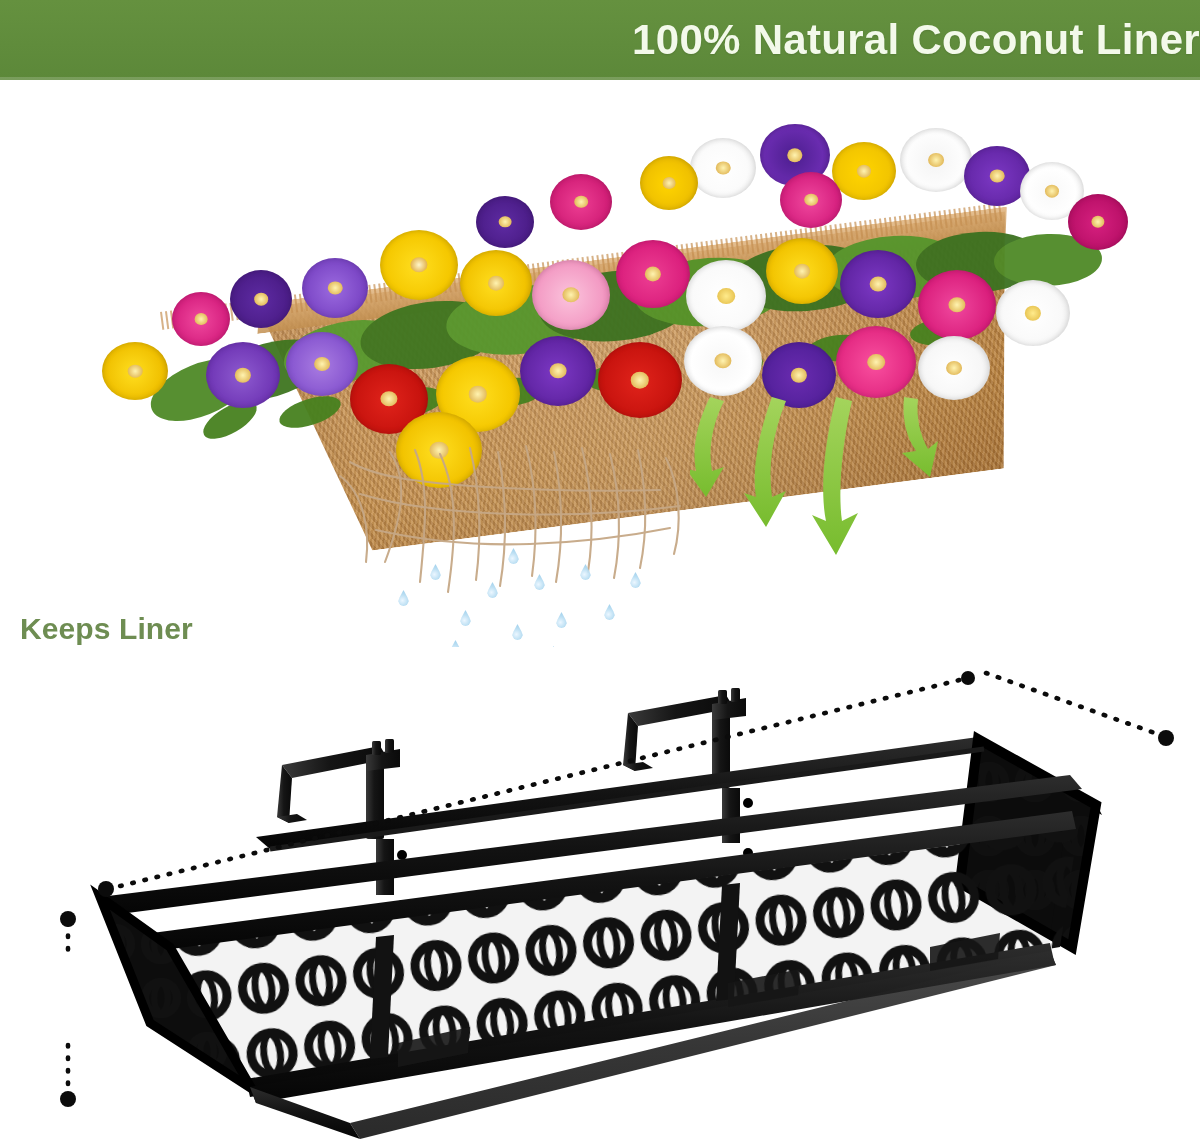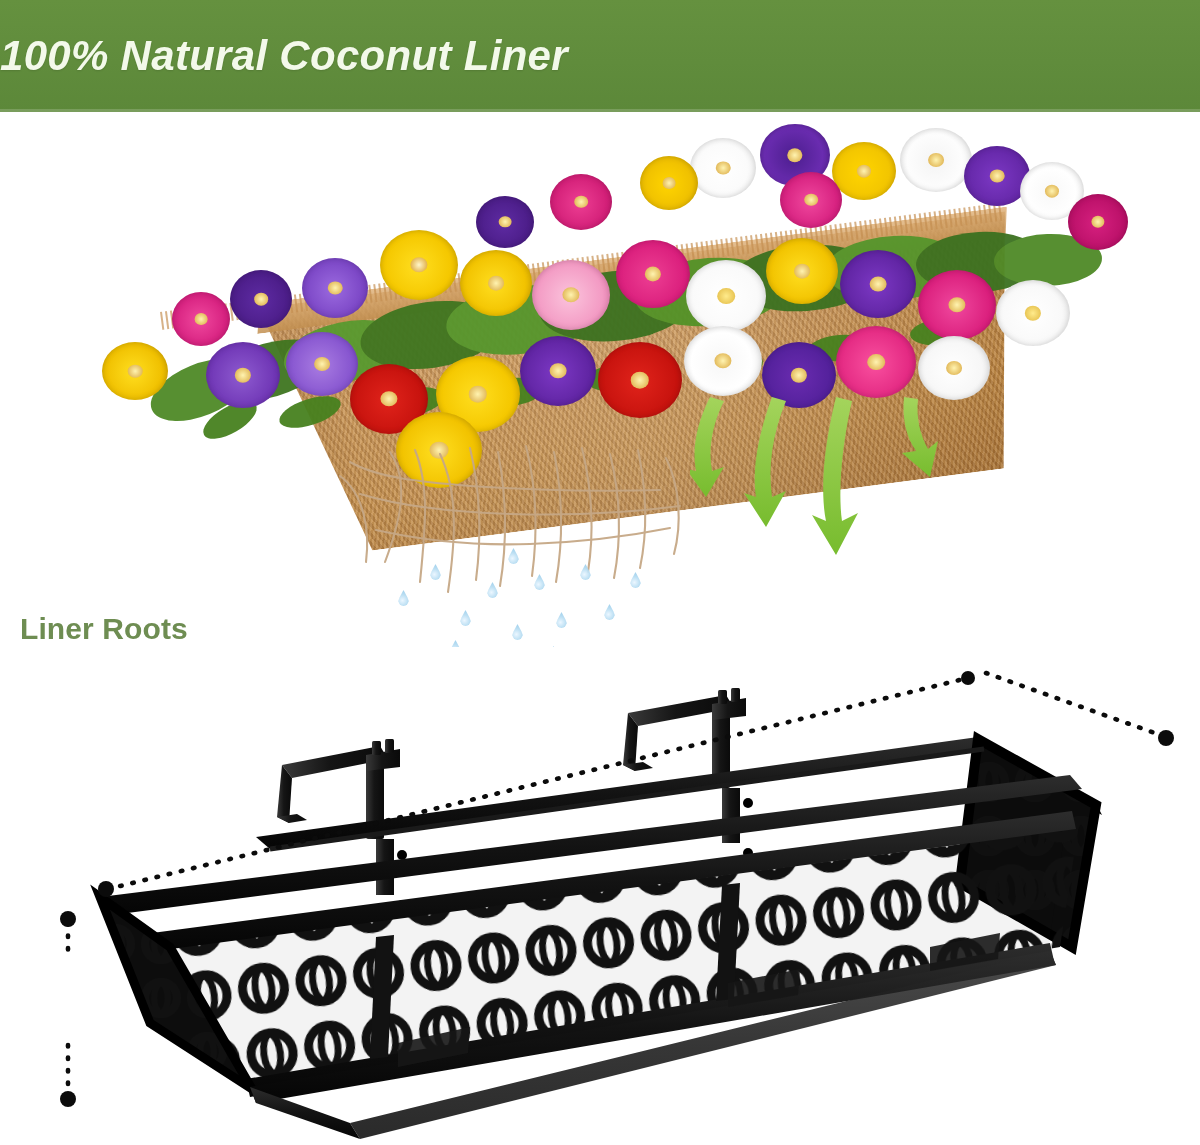--- a/index.html
+++ b/index.html
@@ -6,23 +6,23 @@
   * { margin:0; padding:0; box-sizing:border-box; }
   html,body { background:#ffffff; }
   body {
     width:1200px; height:1145px; position:relative; overflow:hidden;
     font-family:"Liberation Sans", sans-serif;
     background:#ffffff;
   }
 
   
   #header-banner{
-    position:absolute; left:0; top:0; width:1200px; height:112px;
+    position:absolute; left:0; top:0; width:1200px; height:80px;
     background:linear-gradient(180deg,#65913F 0%,#608C3C 55%,#5C8839 100%);
-    display:flex; align-items:center; justify-content:flex-start;font-style:italic;
+    display:flex; align-items:center; justify-content:flex-end;
   }
   #header-banner::after{
     content:""; position:absolute; left:0; bottom:0; width:100%; height:3px;
     background:rgba(255,255,255,.18);
   }
   #header-title{
     color:#F3F9EA; font-size:42px; font-weight:700; letter-spacing:.3px;
     text-shadow:0 1px 2px rgba(0,0,0,.12);
     font-family:"Liberation Sans", sans-serif;
   }
@@ -250,21 +250,21 @@
         <g fill="url(#agrad)">
           <path d="M214 0 C212 22 216 40 226 54 L212 56 L240 80 L248 44 L238 52 C230 38 226 20 228 2 Z"></path>
         </g>
       </svg>
     </div>
 
   </div>
 
   <div class="callout" id="callout-left">
     <div class="hl">
-      <span>Liner Roots</span><br>
+      <span>Keeps Liner</span><br>
       <span>Hydrated</span>
     </div>
 
   </div>
 
 
 </div>
 
 <div id="diagram-section">
 

